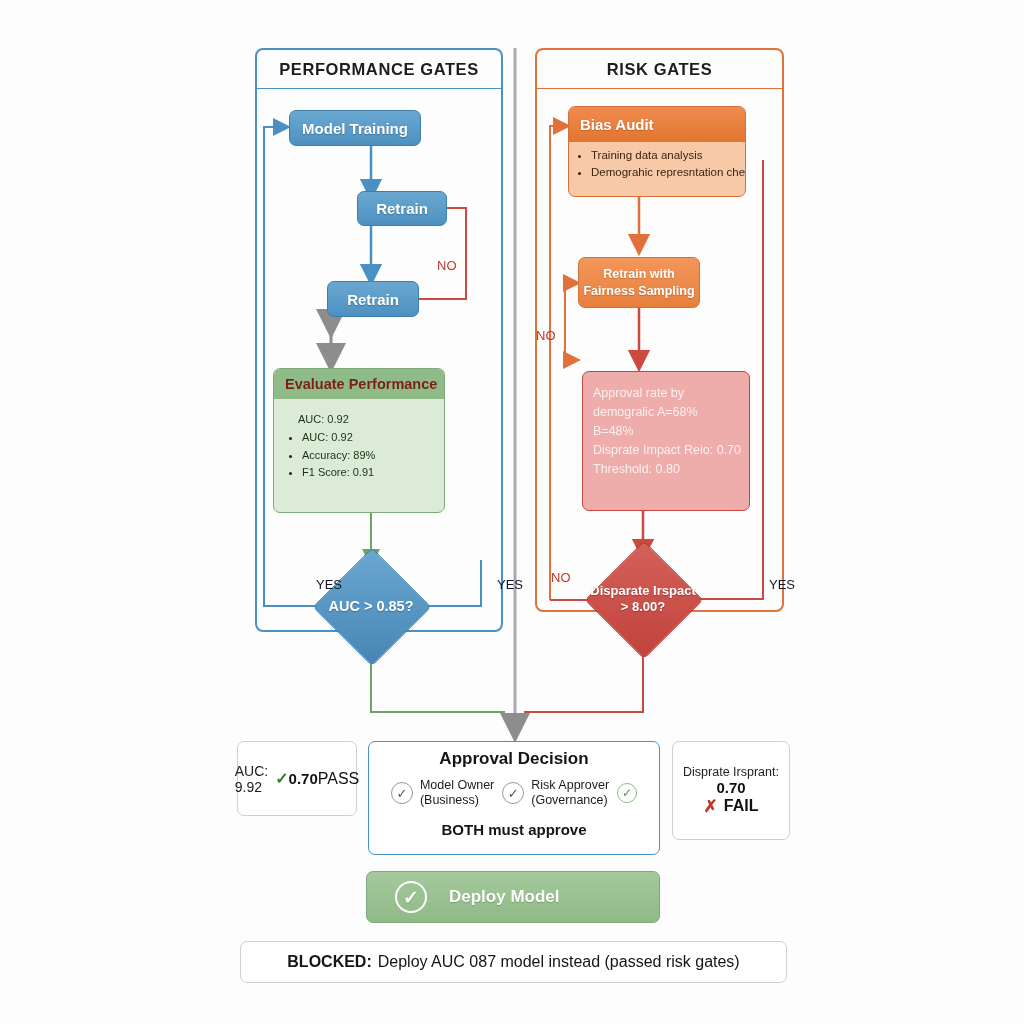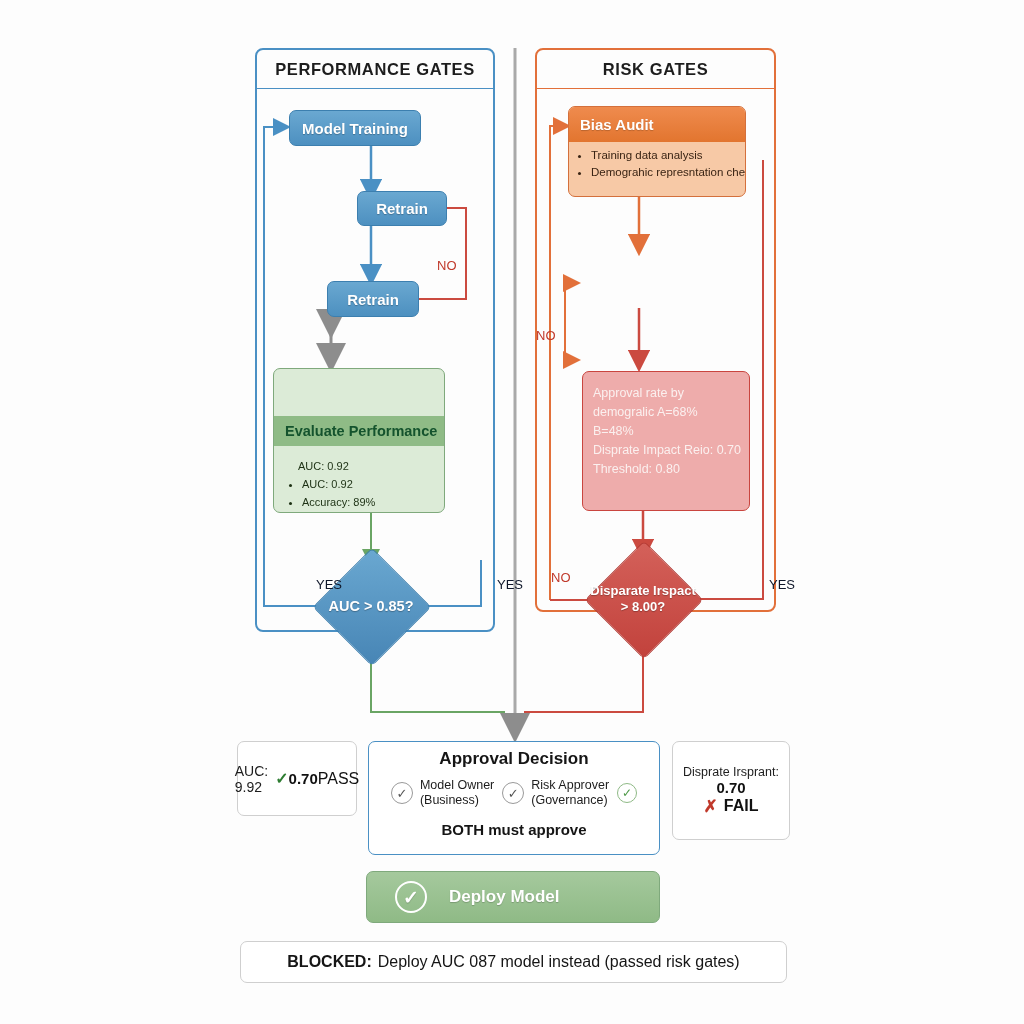--- a/index.html
+++ b/index.html
@@ -5,21 +5,21 @@
   html,body{margin:0;padding:0;}
   body{
     width:1024px;height:1024px;
     background:#ffffff;
     font-family:"Liberation Sans", sans-serif;
     overflow:hidden;
   }
   #stage{position:relative;width:1024px;height:1024px;background:#fdfdfd;}
 
   
-  .panel{position:absolute;border-radius:8px;background:transparent;}
+  .panel{position:absolute;border-radius:8px;background:transparent;padding-left:8px;}
   .panel .panel-title{
     position:absolute;left:0;right:0;top:0;height:38px;
     display:flex;align-items:center;justify-content:center;
     font-size:16.5px;font-weight:bold;letter-spacing:.6px;color:#1d1d1d;
   }
   .panel .title-rule{position:absolute;left:0;right:0;top:38px;height:1px;}
 
   #panel-perf{left:255px;top:48px;width:236px;height:580px;
     border:2px solid #4a90c4;}
   #panel-perf .title-rule{background:#4a90c4;}
@@ -44,23 +44,22 @@
   }
 
   
   #eval{
     left:273px;top:368px;width:172px;height:145px;
     border:1px solid #7fa97c;border-radius:7px;overflow:hidden;
     background:#dcebd7;
   }
   #eval .hdr{
     background:#8fbb86;height:30px;line-height:30px;
-    padding-left:11px;color:#14532d;font-size:14.5px;font-weight:bold;
+    padding-left:11px;color:#7f1d1d;font-size:14.5px;font-weight:bold;
     text-shadow:none;
-    margin-top:47px;
   }
   #eval .body{padding:12px 10px 6px 12px;font-size:11px;color:#1d3114;line-height:1.62;}
   #eval .body .plain{padding-left:12px;}
   #eval .body ul{margin:0;padding-left:16px;}
   #eval .body li{list-style:disc;}
 
   
   #bias{
     left:568px;top:106px;width:178px;height:91px;
     border:1px solid #d4703c;border-radius:7px;overflow:hidden;
@@ -267,20 +266,26 @@
   <div class="node" id="bias">
     <div class="hdr">Bias Audit</div>
     <div class="body">
       <ul>
         <li>Training data analysis</li>
         <li>Demograhic represntation check</li>
       </ul>
     </div>
   </div>
 
+  <div class="node" id="retrain-fair">
+    <div>
+      <div>Retrain with</div>
+      <div>Fairness Sampling</div>
+    </div>
+  </div>
 
   <div class="elabel no" style="left:536px;top:328px;">NO</div>
 
   <div class="node" id="fairness">
     <div class="body">
       <div>Approval rate by</div>
       <div>demogralic A=68% B=48%</div>
       <div>Disprate Impact Reio: 0.70</div>
       <div>Threshold: 0.80</div>
     </div>

